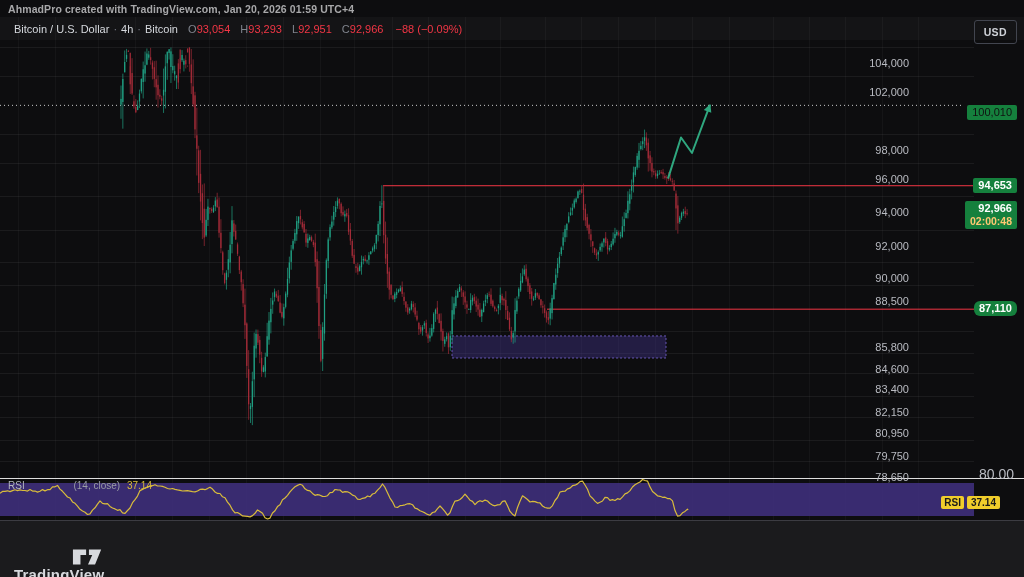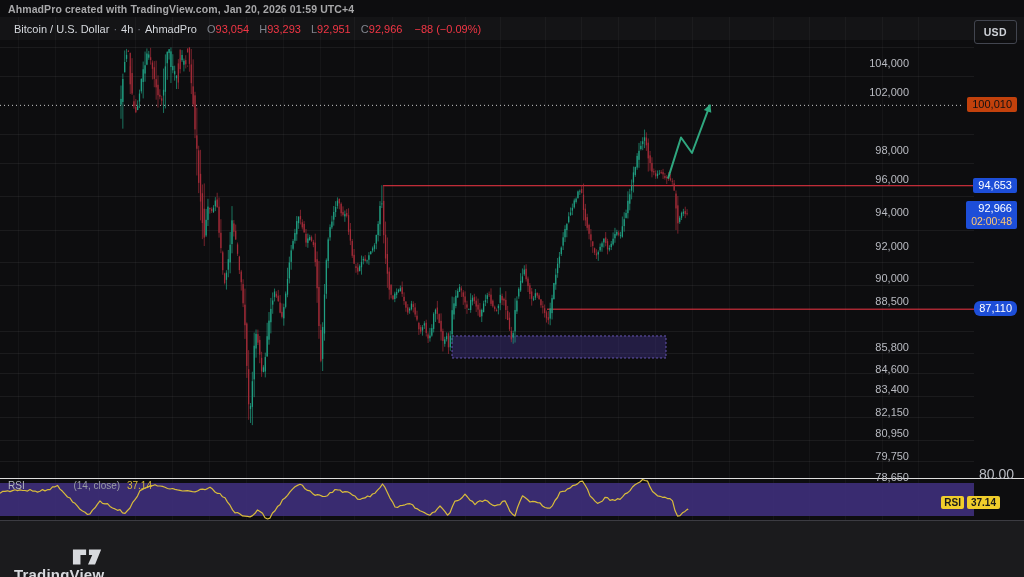--- a/index.html
+++ b/index.html
@@ -12,22 +12,22 @@
   .legend .sym{color:#d6d9de;}
   .legend .sep{color:#787b86;margin:0 4px;}
   .legend .grp{margin-left:9px;}
   .legend .olab{color:#81858e;margin-left:7px;}
   .legend .oval{color:#f23645;}
   .usd{right:7px;top:20px;height:24px;padding:0 9px;background:transparent;border:1px solid #42454f;
     border-radius:3px;color:#cfd2d8;font-size:10.5px;font-weight:700;letter-spacing:.4px;z-index:11;
     font-family:"Liberation Sans", sans-serif;}
   .ptick{position:absolute;right:7px;font-size:11px;color:#b9bbc2;z-index:8;}
   .plab{right:7px;font-size:11px;line-height:13px;padding:1px 5px;border-radius:2px;z-index:12;text-align:right;}
-  .plab.white{background:#c2410c;color:#111;}
-  .plab.red{background:#1d4ed8;color:#fff;}
+  .plab.white{background:#15803d;color:#111;margin-top:8px;}
+  .plab.red{background:#15803d;color:#fff;font-weight:bold;}
   .plab .cd{color:#ffc772;font-size:10.5px;}
   .rsi-legend{left:8px;top:480px;font-size:10px;color:#b4b7bd;z-index:11;}
   .rsi-legend .params{color:#9a9da5;margin-left:46px;}
   .rsi-legend .rsival{color:#d9bc3b;margin-left:4px;}
   .rsi80{right:10px;top:466px;font-size:14px;color:#b9bbc2;z-index:8;}
   .rsi-badges{right:24px;top:497px;z-index:12;font-size:10px;font-weight:700;}
   .rsi-badges span{background:#f0cd2b;color:#1a1a1a;padding:1px 4px;border-radius:2px;}
   .rsi-badges .b1{margin-right:3px;padding:1px 3px;}
   .sepw{left:0;top:478px;width:1024px;height:1px;background:#dedede;z-index:7;}
   .bstrip{left:0;top:520px;width:1024px;height:57px;background:#1b1b1d;border-top:1px solid #3c3c42;z-index:3;}
@@ -699,21 +699,21 @@
     <rect x="684.6250000000049" y="211.00516577326175" width="1.25" height="2.9622553798480453" fill="#a42b38"></rect>
     <line x1="687.1000000000049" y1="209.16868464063808" x2="687.1000000000049" y2="215.50008980026223" stroke="#a42b38" stroke-width="0.7"></line>
     <rect x="686.4750000000049" y="213.33917384795075" width="1.25" height="0.8" fill="#a42b38"></rect>
     <polyline points="668,178.675 681,137.48 692,152.995 710,104.855" fill="none" stroke="#2fa77f" stroke-width="2" stroke-linejoin="round"></polyline>
     <polygon points="710.3502277215119,103.91833541591208 711.2950642857684,112.81256297466298 703.8017476130651,110.01074120256784" fill="#2fa77f"></polygon>
     <rect x="0" y="483" width="974" height="33" fill="#3c2d76" fill-opacity="0.95"></rect>
     <polyline points="0,493.3 2.5,491.4 5,491.3 7.5,490.8 10,491.6 12.5,490.6 15,489.8 17.5,490.6 20,489.9 22.5,490.5 25,490.5 27.5,491.1 30,489.6 32.5,491.1 35,491.0 37.5,492.1 40,491.3 42.5,489.6 45,490.9 47.5,489.7 50,489.7 52.5,486.9 55,486.8 57.5,485.4 60,489.1 62.5,491.3 65,494.1 67.5,497.0 70,498.0 72.5,501.9 75,503.3 77.5,506.1 80,509.3 82.5,511.0 85,512.3 87.5,514.5 90,513.9 92.5,510.1 95,507.8 97.5,504.1 100,500.9 102.5,503.4 105,503.8 107.5,503.7 110,506.4 112.5,508.0 115,508.9 117.5,510.3 120,509.6 122.5,512.9 125,513.3 127.5,510.5 130,508.0 132.5,502.7 135,499.7 137.5,496.1 140,490.6 142.5,489.4 145,487.9 147.5,487.4 150,485.8 152.5,485.7 155,484.7 157.5,486.0 160,486.0 162.5,486.4 165,487.3 167.5,488.5 170,489.0 172.5,488.5 175,489.4 177.5,489.9 180,490.3 182.5,491.0 185,490.8 187.5,490.6 190,491.1 192.5,491.6 195,491.9 197.5,491.0 200,489.4 202.5,489.1 205,489.7 207.5,488.6 210,487.2 212.5,489.1 215,492.0 217.5,493.4 220,493.5 222.5,496.8 225,497.7 227.5,502.1 230,505.2 232.5,509.9 235,512.8 237.5,512.5 240,514.1 242.5,515.9 245,516.1 247.5,516.3 250,516.9 252.5,515.6 255,513.3 257.5,509.9 260,511.4 262.5,513.3 265,517.7 267.5,519.0 270,518.1 272.5,513.0 275,510.8 277.5,506.6 280,504.7 282.5,499.7 285,498.0 287.5,495.3 290,491.9 292.5,489.1 295,486.7 297.5,485.4 300,484.3 302.5,485.3 305,488.8 307.5,490.4 310,490.8 312.5,493.4 315,495.3 317.5,494.6 320,495.2 322.5,496.4 325,496.5 327.5,495.7 330,492.6 332.5,492.4 335,489.5 337.5,489.9 340,490.0 342.5,492.4 345,491.6 347.5,491.8 350,493.0 352.5,495.1 355,496.0 357.5,499.2 360,499.5 362.5,498.3 365,497.9 367.5,496.0 370,496.8 372.5,494.0 375,493.2 377.5,490.2 380,487.6 382.5,484.0 385,487.4 387.5,492.8 390,498.1 392.5,501.8 395,507.0 397.5,507.4 400,505.7 402.5,505.3 405,504.8 407.5,503.8 410,503.7 412.5,504.7 415,508.2 417.5,508.9 420,510.7 422.5,511.8 425,512.9 427.5,514.4 430,515.2 432.5,512.5 435,511.9 437.5,508.6 440,506.0 442.5,508.7 445,511.6 447.5,515.2 450,512.8 452.5,506.2 455,501.1 457.5,500.7 460,499.5 462.5,497.2 465,494.2 467.5,497.0 470,500.2 472.5,501.4 475,504.6 477.5,502.0 480,500.7 482.5,501.6 485,500.1 487.5,501.0 490,503.5 492.5,505.1 495,505.8 497.5,504.9 500,504.6 502.5,501.3 505,500.8 507.5,505.8 510,511.4 512.5,514.2 515,515.9 517.5,507.5 520,501.3 522.5,495.8 525,497.6 527.5,499.5 530,502.0 532.5,501.3 535,501.6 537.5,502.6 540,502.9 542.5,506.0 545,507.5 547.5,508.2 550,508.2 552.5,505.6 555,500.5 557.5,497.5 560,492.0 562.5,491.3 565,491.2 567.5,488.9 570,488.1 572.5,485.7 575,485.2 577.5,483.9 580,481.6 582.5,481.1 585,485.0 587.5,489.3 590,495.9 592.5,498.2 595,501.1 597.5,503.4 600,502.2 602.5,501.0 605,497.4 607.5,497.7 610,500.3 612.5,499.6 615,500.5 617.5,498.7 620,499.4 622.5,496.8 625,493.9 627.5,492.9 630,490.6 632.5,487.0 635,484.7 637.5,483.3 640,482.0 642.5,479.5 645,480.5 647.5,481.1 650,486.9 652.5,491.5 655,493.5 657.5,495.8 660,496.3 662.5,497.3 665,497.2 667.5,498.6 670,498.6 672.5,500.9 675,510.6 677.5,516.1 680,515.7 682.5,512.8 685,511.4 687.5,509.1 688,510.1" fill="none" stroke="#d9bc3b" stroke-width="1.2" stroke-linejoin="round"></polyline>
   </svg>
 
 <div class="legend abs">
-  <span class="sym">Bitcoin / U.S. Dollar</span><span class="sep">·</span><span class="sym">4h</span><span class="sep">·</span><span class="sym">AhmadPro</span>
+  <span class="sym">Bitcoin / U.S. Dollar</span><span class="sep">·</span><span class="sym">4h</span><span class="sep">·</span><span class="sym">Bitcoin</span>
   <span class="olab">O</span><span class="oval">93,054</span>
   <span class="olab">H</span><span class="oval">93,293</span>
   <span class="olab">L</span><span class="oval">92,951</span>
   <span class="olab">C</span><span class="oval">92,966</span>
   <span class="oval grp">−88 (−0.09%)</span>
 </div>
 
 <button class="usd abs">USD</button>
 
 <div id="price-axis" class="abs" style="left: 0px; top: 17px; width: 916px; height: 461px;">

